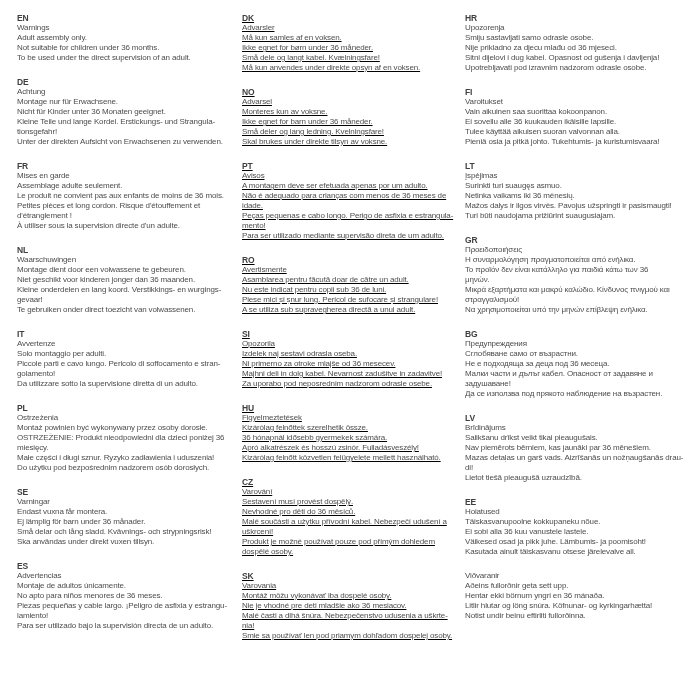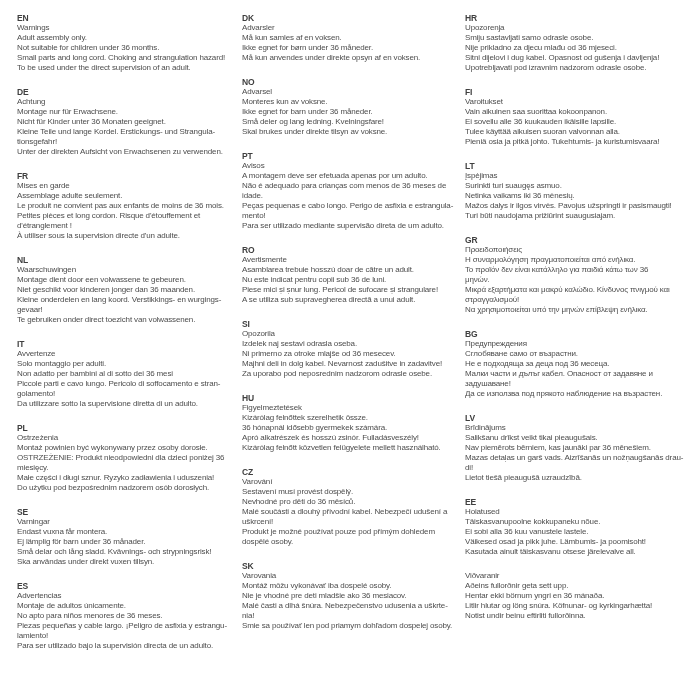--- a/index.html
+++ b/index.html
@@ -14,21 +14,21 @@
     background: #ffffff;
     overflow: hidden;
     font-family: "Liberation Sans", "DejaVu Sans", sans-serif;
   }
   .col {
     position: absolute;
     top: 13px;
     width: 224px;
   }
   .col-0 { left: 17px; }
-  .col-1 { left: 242px; }
+  .col-1 { left: 242px; text-decoration: underline; }
   .col-2 { left: 465px; }
   .lang-section {
     margin-bottom: 14px;
   }
   .lang-code {
     font-size: 8.5px;
     line-height: 10px;
     font-weight: bold;
     color: #3f3f3f;
     letter-spacing: -0.1px;
@@ -44,21 +44,20 @@
 </head>
 <body>
 
 <div class="page">
   <div class="col col-0">
       <section class="lang-section">
         <div class="lang-code">EN</div>
         <div class="warning-line">Warnings</div>
         <div class="warning-line">Adult assembly only.</div>
         <div class="warning-line">Not suitable for children under 36 months.</div>
-        <div class="warning-line">Small parts and long cord. Choking and strangulation hazard!</div>
         <div class="warning-line">To be used under the direct supervision of an adult.</div>
       </section>
       <section class="lang-section">
         <div class="lang-code">DE</div>
         <div class="warning-line">Achtung</div>
         <div class="warning-line">Montage nur für Erwachsene.</div>
         <div class="warning-line">Nicht für Kinder unter 36 Monaten geeignet.</div>
         <div class="warning-line">Kleine Teile und lange Kordel. Erstickungs- und Strangula-</div>
         <div class="warning-line">tionsgefahr!</div>
         <div class="warning-line">Unter der direkten Aufsicht von Erwachsenen zu verwenden.</div>
@@ -78,21 +77,20 @@
         <div class="warning-line">Montage dient door een volwassene te gebeuren.</div>
         <div class="warning-line">Niet geschikt voor kinderen jonger dan 36 maanden.</div>
         <div class="warning-line">Kleine onderdelen en lang koord. Verstikkings- en wurgings-</div>
         <div class="warning-line">gevaar!</div>
         <div class="warning-line">Te gebruiken onder direct toezicht van volwassenen.</div>
       </section>
       <section class="lang-section">
         <div class="lang-code">IT</div>
         <div class="warning-line">Avvertenze</div>
         <div class="warning-line">Solo montaggio per adulti.</div>
-        <div class="warning-line">Non adatto per bambini al di sotto dei 36 mesi</div>
         <div class="warning-line">Piccole parti e cavo lungo. Pericolo di soffocamento e stran-</div>
         <div class="warning-line">golamento!</div>
         <div class="warning-line">Da utilizzare sotto la supervisione diretta di un adulto.</div>
       </section>
       <section class="lang-section">
         <div class="lang-code">PL</div>
         <div class="warning-line">Ostrzeżenia</div>
         <div class="warning-line">Montaż powinien być wykonywany przez osoby dorosłe.</div>
         <div class="warning-line">OSTRZEŻENIE: Produkt nieodpowiedni dla dzieci poniżej 36</div>
         <div class="warning-line">miesięcy.</div>
@@ -116,20 +114,21 @@
         <div class="warning-line">lamiento!</div>
         <div class="warning-line">Para ser utilizado bajo la supervisión directa de un adulto.</div>
       </section>
     </div>
   <div class="col col-1">
       <section class="lang-section">
         <div class="lang-code">DK</div>
         <div class="warning-line">Advarsler</div>
         <div class="warning-line">Må kun samles af en voksen.</div>
         <div class="warning-line">Ikke egnet for børn under 36 måneder.</div>
+        <div class="warning-line">Små dele og langt kabel. Kvælningsfare!</div>
         <div class="warning-line">Må kun anvendes under direkte opsyn af en voksen.</div>
       </section>
       <section class="lang-section">
         <div class="lang-code">NO</div>
         <div class="warning-line">Advarsel</div>
         <div class="warning-line">Monteres kun av voksne.</div>
         <div class="warning-line">Ikke egnet for barn under 36 måneder.</div>
         <div class="warning-line">Små deler og lang ledning. Kvelningsfare!</div>
         <div class="warning-line">Skal brukes under direkte tilsyn av voksne.</div>
       </section>
@@ -139,21 +138,21 @@
         <div class="warning-line">A montagem deve ser efetuada apenas por um adulto.</div>
         <div class="warning-line">Não é adequado para crianças com menos de 36 meses de</div>
         <div class="warning-line">idade.</div>
         <div class="warning-line">Peças pequenas e cabo longo. Perigo de asfixia e estrangula-</div>
         <div class="warning-line">mento!</div>
         <div class="warning-line">Para ser utilizado mediante supervisão direta de um adulto.</div>
       </section>
       <section class="lang-section">
         <div class="lang-code">RO</div>
         <div class="warning-line">Avertismente</div>
-        <div class="warning-line">Asamblarea trebuie hosszú doar de către un adult.</div>
+        <div class="warning-line">Asamblarea pentru făcută doar de către un adult.</div>
         <div class="warning-line">Nu este indicat pentru copii sub 36 de luni.</div>
         <div class="warning-line">Piese mici și șnur lung. Pericol de sufocare și strangulare!</div>
         <div class="warning-line">A se utiliza sub supravegherea directă a unui adult.</div>
       </section>
       <section class="lang-section">
         <div class="lang-code">SI</div>
         <div class="warning-line">Opozorila</div>
         <div class="warning-line">Izdelek naj sestavi odrasla oseba.</div>
         <div class="warning-line">Ni primerno za otroke mlajše od 36 mesecev.</div>
         <div class="warning-line">Majhni deli in dolg kabel. Nevarnost zadušitve in zadavitve!</div>
@@ -165,21 +164,21 @@
         <div class="warning-line">Kizárólag felnőttek szerelhetik össze.</div>
         <div class="warning-line">36 hónapnál idősebb gyermekek számára.</div>
         <div class="warning-line">Apró alkatrészek és hosszú zsinór. Fulladásveszély!</div>
         <div class="warning-line">Kizárólag felnőtt közvetlen felügyelete mellett használható.</div>
       </section>
       <section class="lang-section">
         <div class="lang-code">CZ</div>
         <div class="warning-line">Varování</div>
         <div class="warning-line">Sestavení musí provést dospělý.</div>
         <div class="warning-line">Nevhodné pro děti do 36 měsíců.</div>
-        <div class="warning-line">Malé součásti a dlouhý přívodní kabel. Nebezpečí udušení a</div>
+        <div class="warning-line">Malé součásti a użytku přívodní kabel. Nebezpečí udušení a</div>
         <div class="warning-line">uškrcení!</div>
         <div class="warning-line">Produkt je možné používat pouze pod přímým dohledem</div>
         <div class="warning-line">dospělé osoby.</div>
       </section>
       <section class="lang-section">
         <div class="lang-code">SK</div>
         <div class="warning-line">Varovania</div>
         <div class="warning-line">Montáž môžu vykonávať iba dospelé osoby.</div>
         <div class="warning-line">Nie je vhodné pre deti mladšie ako 36 mesiacov.</div>
         <div class="warning-line">Malé časti a dlhá šnúra. Nebezpečenstvo udusenia a uškrte-</div>

